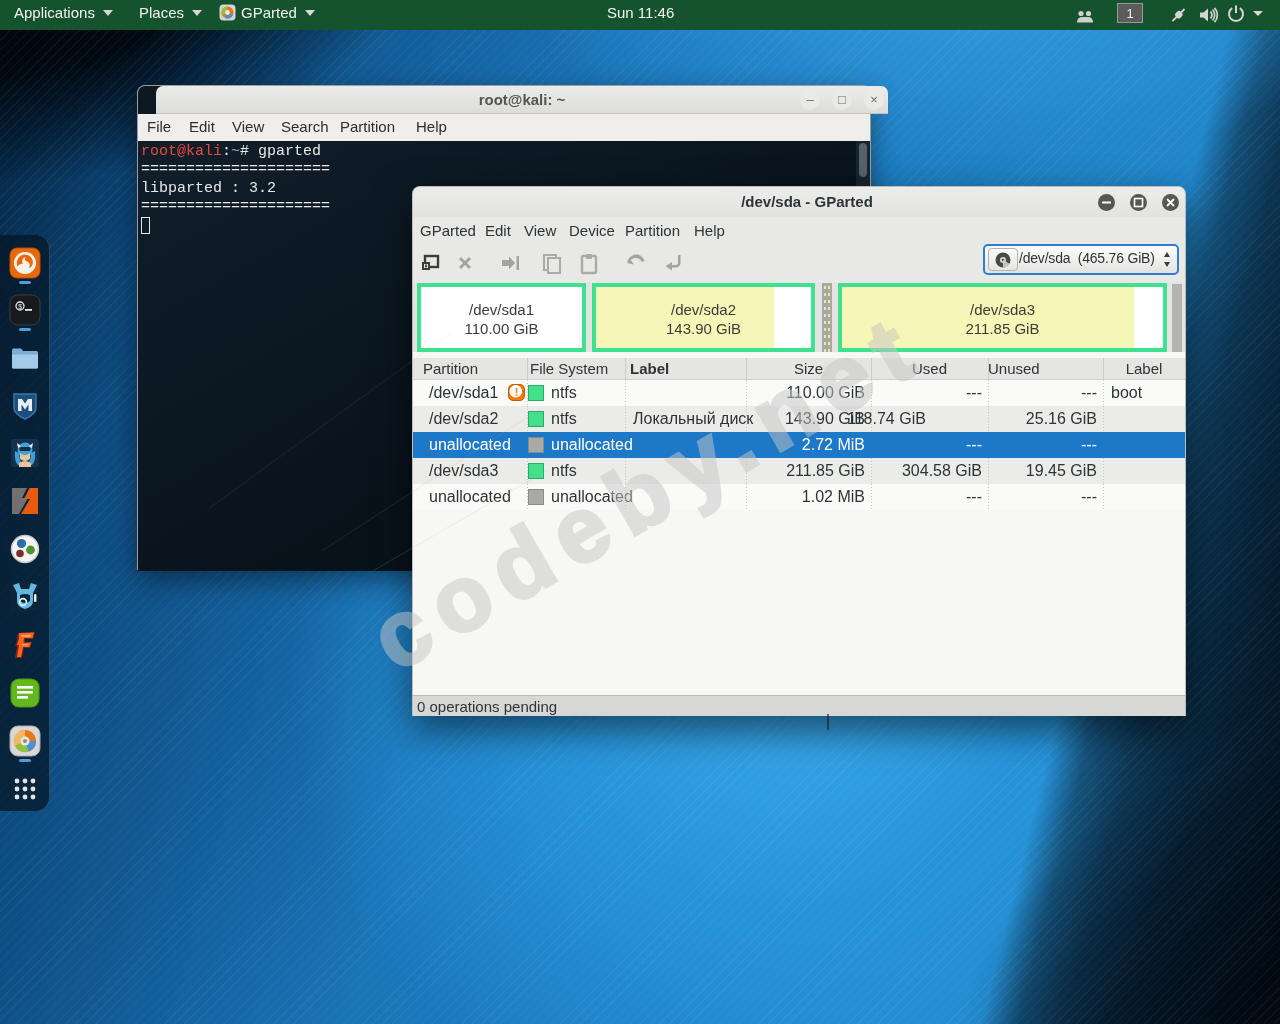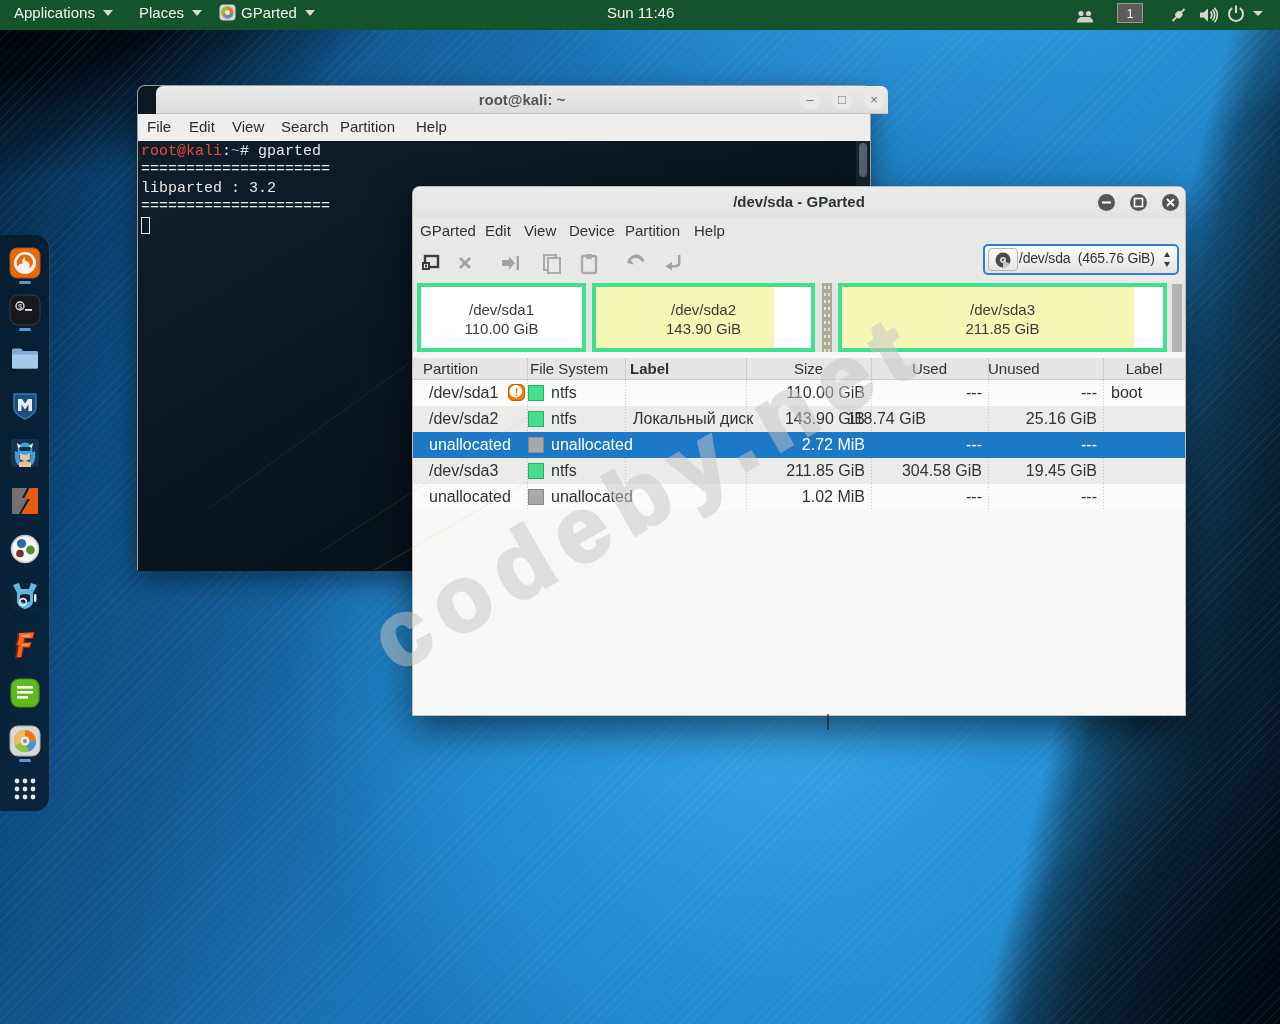--- a/index.html
+++ b/index.html
@@ -45,21 +45,21 @@
   background:linear-gradient(150deg, rgba(17,31,43,0.95), rgba(8,18,27,0.98) 60%), #0a141d;
   font-family:"Liberation Mono", monospace; font-size:15px; line-height:18.4px; color:#e8e8e6; }
 #term-body pre { position:absolute; left:3px; top:2px; font-family:inherit; }
 #term-scroll { position:absolute; right:0; top:0; width:14px; height:430px; background:#18242e; }
 #term-thumb { position:absolute; right:3px; top:2px; width:8px; height:34px; background:#55616b; border-radius:4px;}
 
 #gp { position:absolute; left:412px; top:186px; width:774px; height:530px;
   background:#f7f7f6; border:1px solid #88888587; border-radius:8px 8px 0 0;
   box-shadow:0 14px 38px rgba(0,0,0,0.55); }
 #gp-title { position:absolute; left:0; top:0; width:100%; height:46px;
-  background:linear-gradient(#ececeb,#dddddb); border-radius:7px 7px 0 0; border-bottom:1px solid #bfbfbc;}
+  background:linear-gradient(#ececeb,#dddddb); border-radius:7px 7px 0 0; border-bottom:1px solid #bfbfbc;padding-left:8px;}
 #gp-title .t { position:absolute; width:100%; text-align:center; top:6px; font-size:15px; font-weight:bold; color:#2e3436; }
 .gbtn { position:absolute; top:7px; width:17px; height:17px; border-radius:50%; background:#555753; }
 #gp-menu { position:absolute; left:0; top:30px; width:100%; height:28px; background:#e8e8e6; font-size:15px; color:#2e3436;}
 #gp-menu span { position:absolute; top:5px; }
 #gp-tool { position:absolute; left:0; top:58px; width:100%; height:38px; background:#e8e8e6; }
 #gp-combo { position:absolute; left:570px; top:-1px; width:196px; height:31px;
   background:linear-gradient(#fdfdfd,#e2e2e0); border:2px solid #2f7ecb; border-radius:5px; }
 #gp-part-area { position:absolute; left:0; top:96px; width:100%; height:69px; background:#e4e4e2; }
 .pbox { position:absolute; top:0; height:69px; border:4px solid #3fe08f; background:#fff; }
 .pbox .l1,.pbox .l2 { position:absolute; width:100%; text-align:center; font-size:15px; color:#3c3c3c; }
@@ -282,20 +282,23 @@
       <span class="cell" style="left:458px;width:111px;text-align:right;">---</span>
       <span class="cell" style="left:575px;width:109px;text-align:right;">---</span>
       <div class="vline" style="left:114px;"></div>
         <div class="vline" style="left:212px;"></div>
       <div class="vline" style="left:333px;"></div>
         <div class="vline" style="left:458px;"></div>
       <div class="vline" style="left:575px;"></div>
         <div class="vline" style="left:690px;"></div>
     </div>
   </div>
+  <div id="gp-status">
+      <span style="position:absolute;left:4px;top:2px;">0 operations pending</span>
+    </div>
 </div>
 
 <div id="topbar">
   <span class="tb" style="left:14px;">Applications<span class="caret"></span></span>
   <span class="tb" style="left:139px;">Places<span class="caret"></span></span>
   <span class="tb" style="left:219px;"><svg width="17" height="17" viewBox="0 0 17 17" style="vertical-align:-3px;">
         <rect x="0.5" y="0.5" width="16" height="16" rx="4" fill="#d6d6d4"></rect>
         <circle cx="8.5" cy="8.5" r="6" fill="#e87817"></circle>
         <path d="M8.5 2.5 A6 6 0 0 0 3 11 L8.5 8.5 Z" fill="#8bc340"></path>
         <path d="M8.5 8.5 L14 11 A6 6 0 0 1 6 14 Z" fill="#4a90d9"></path>

